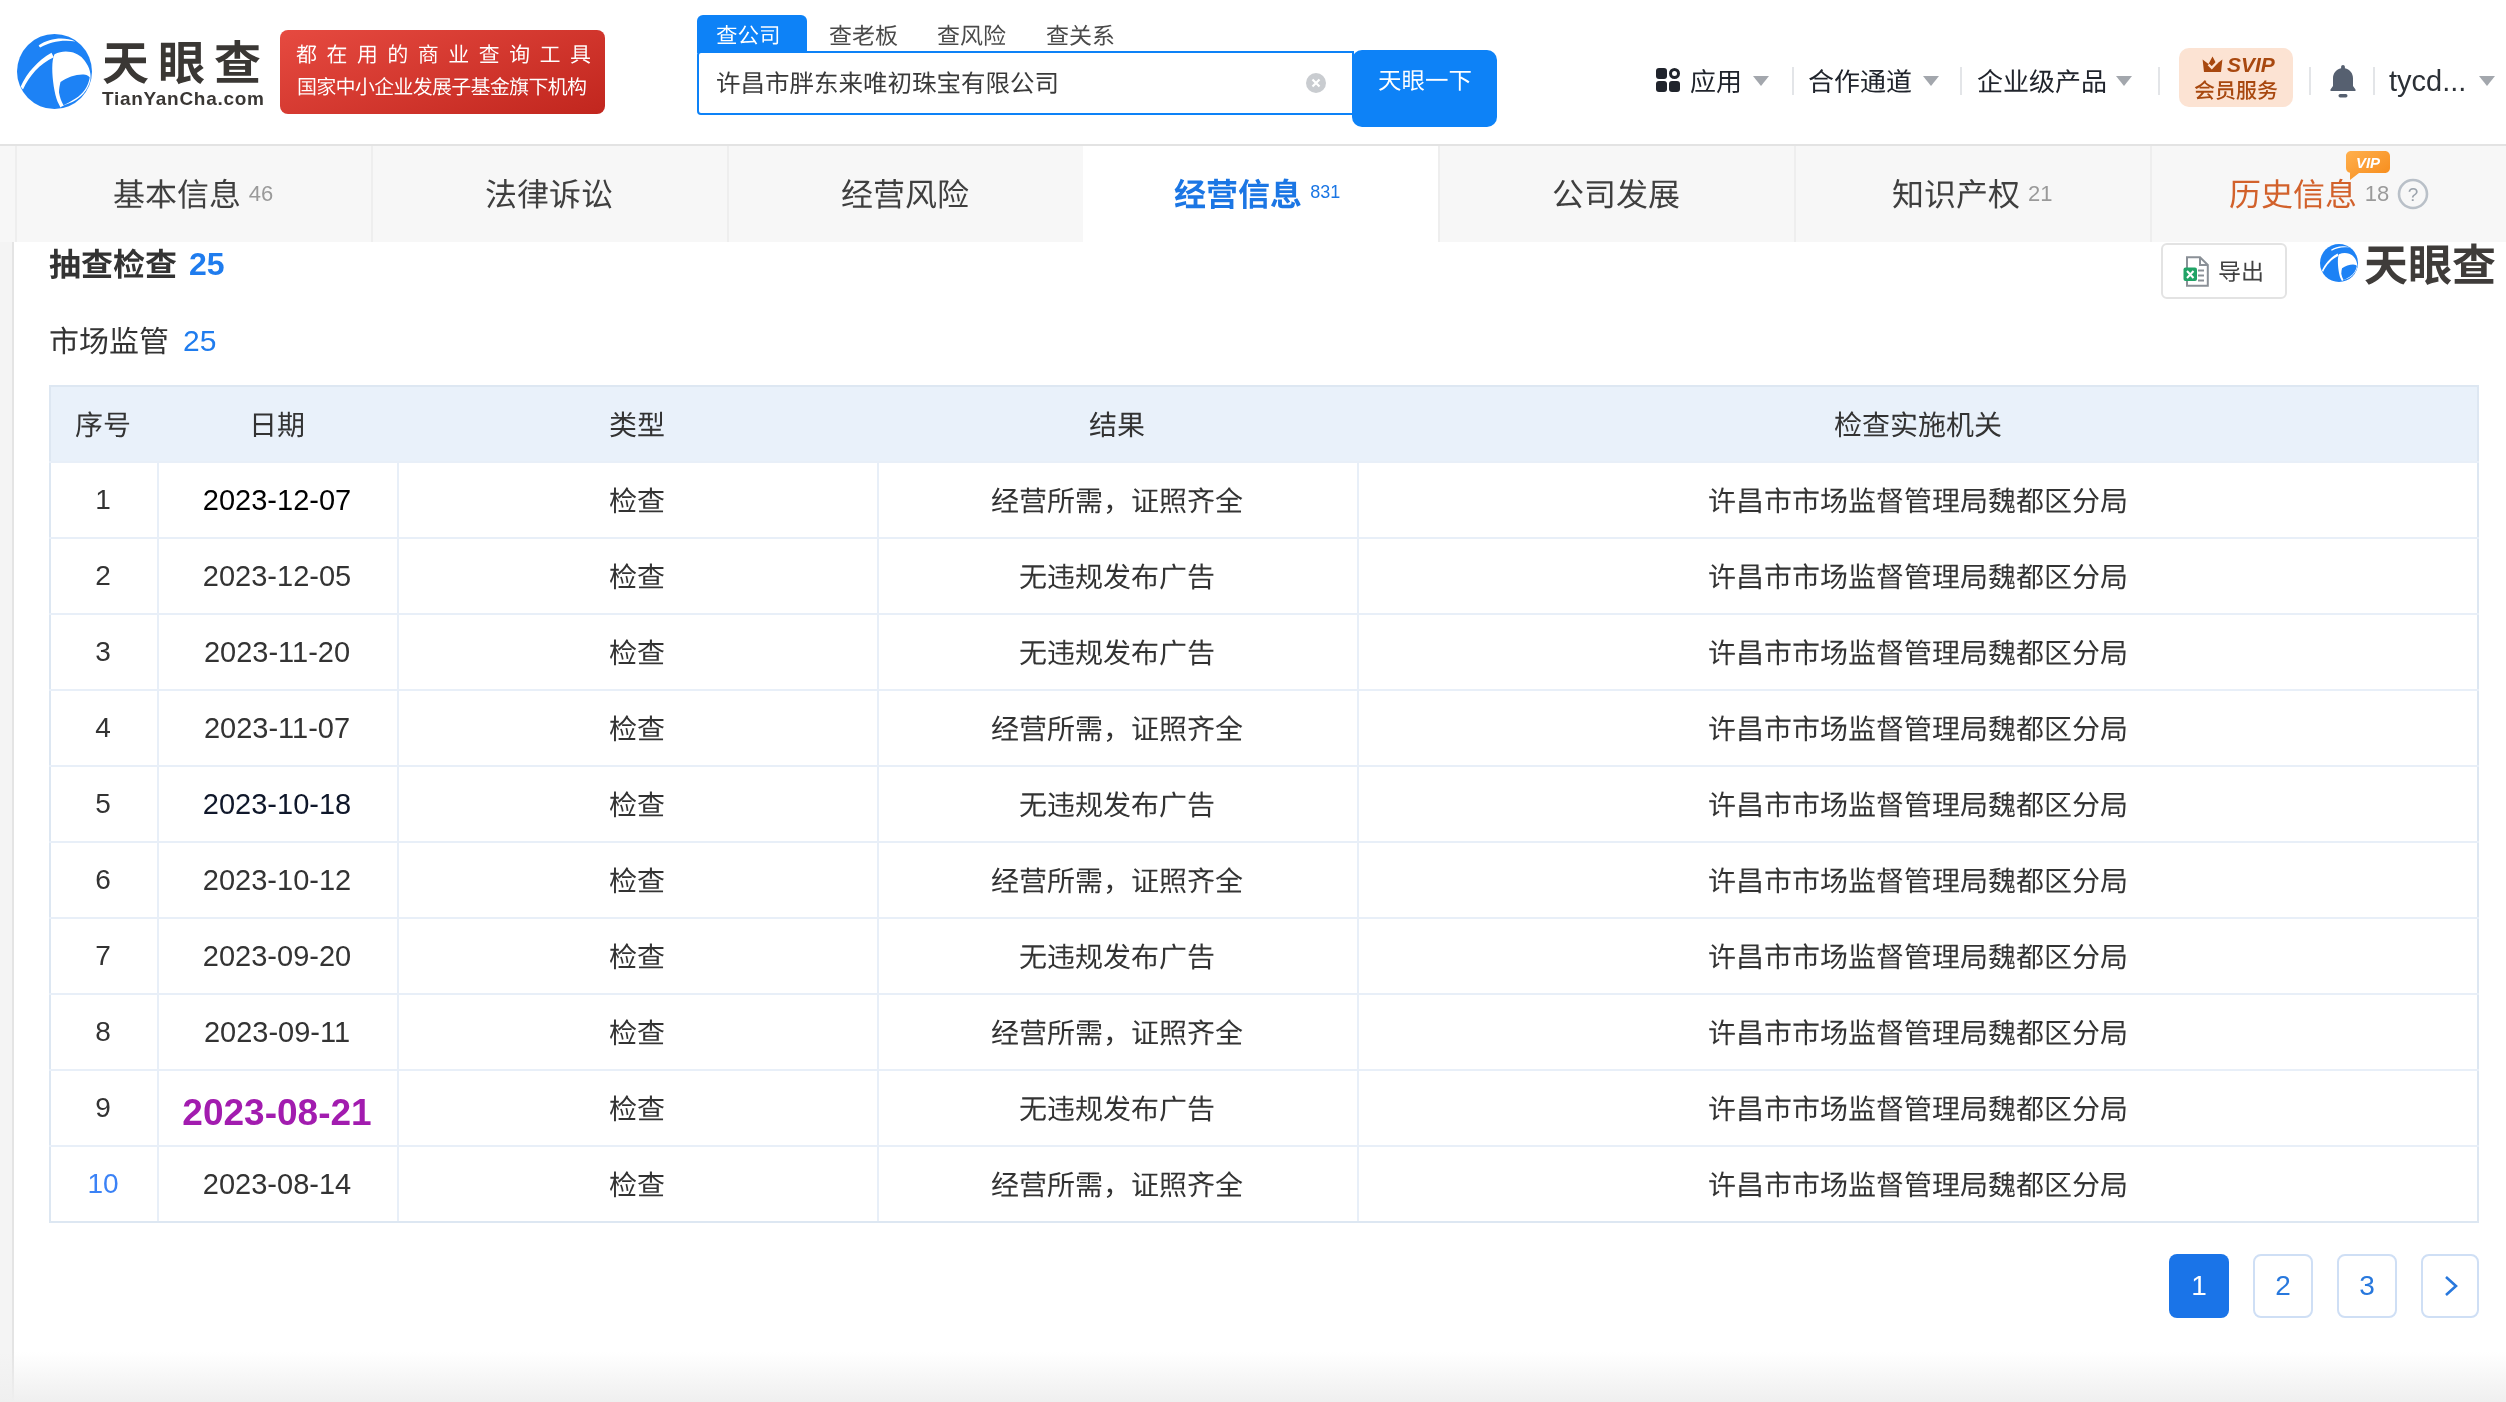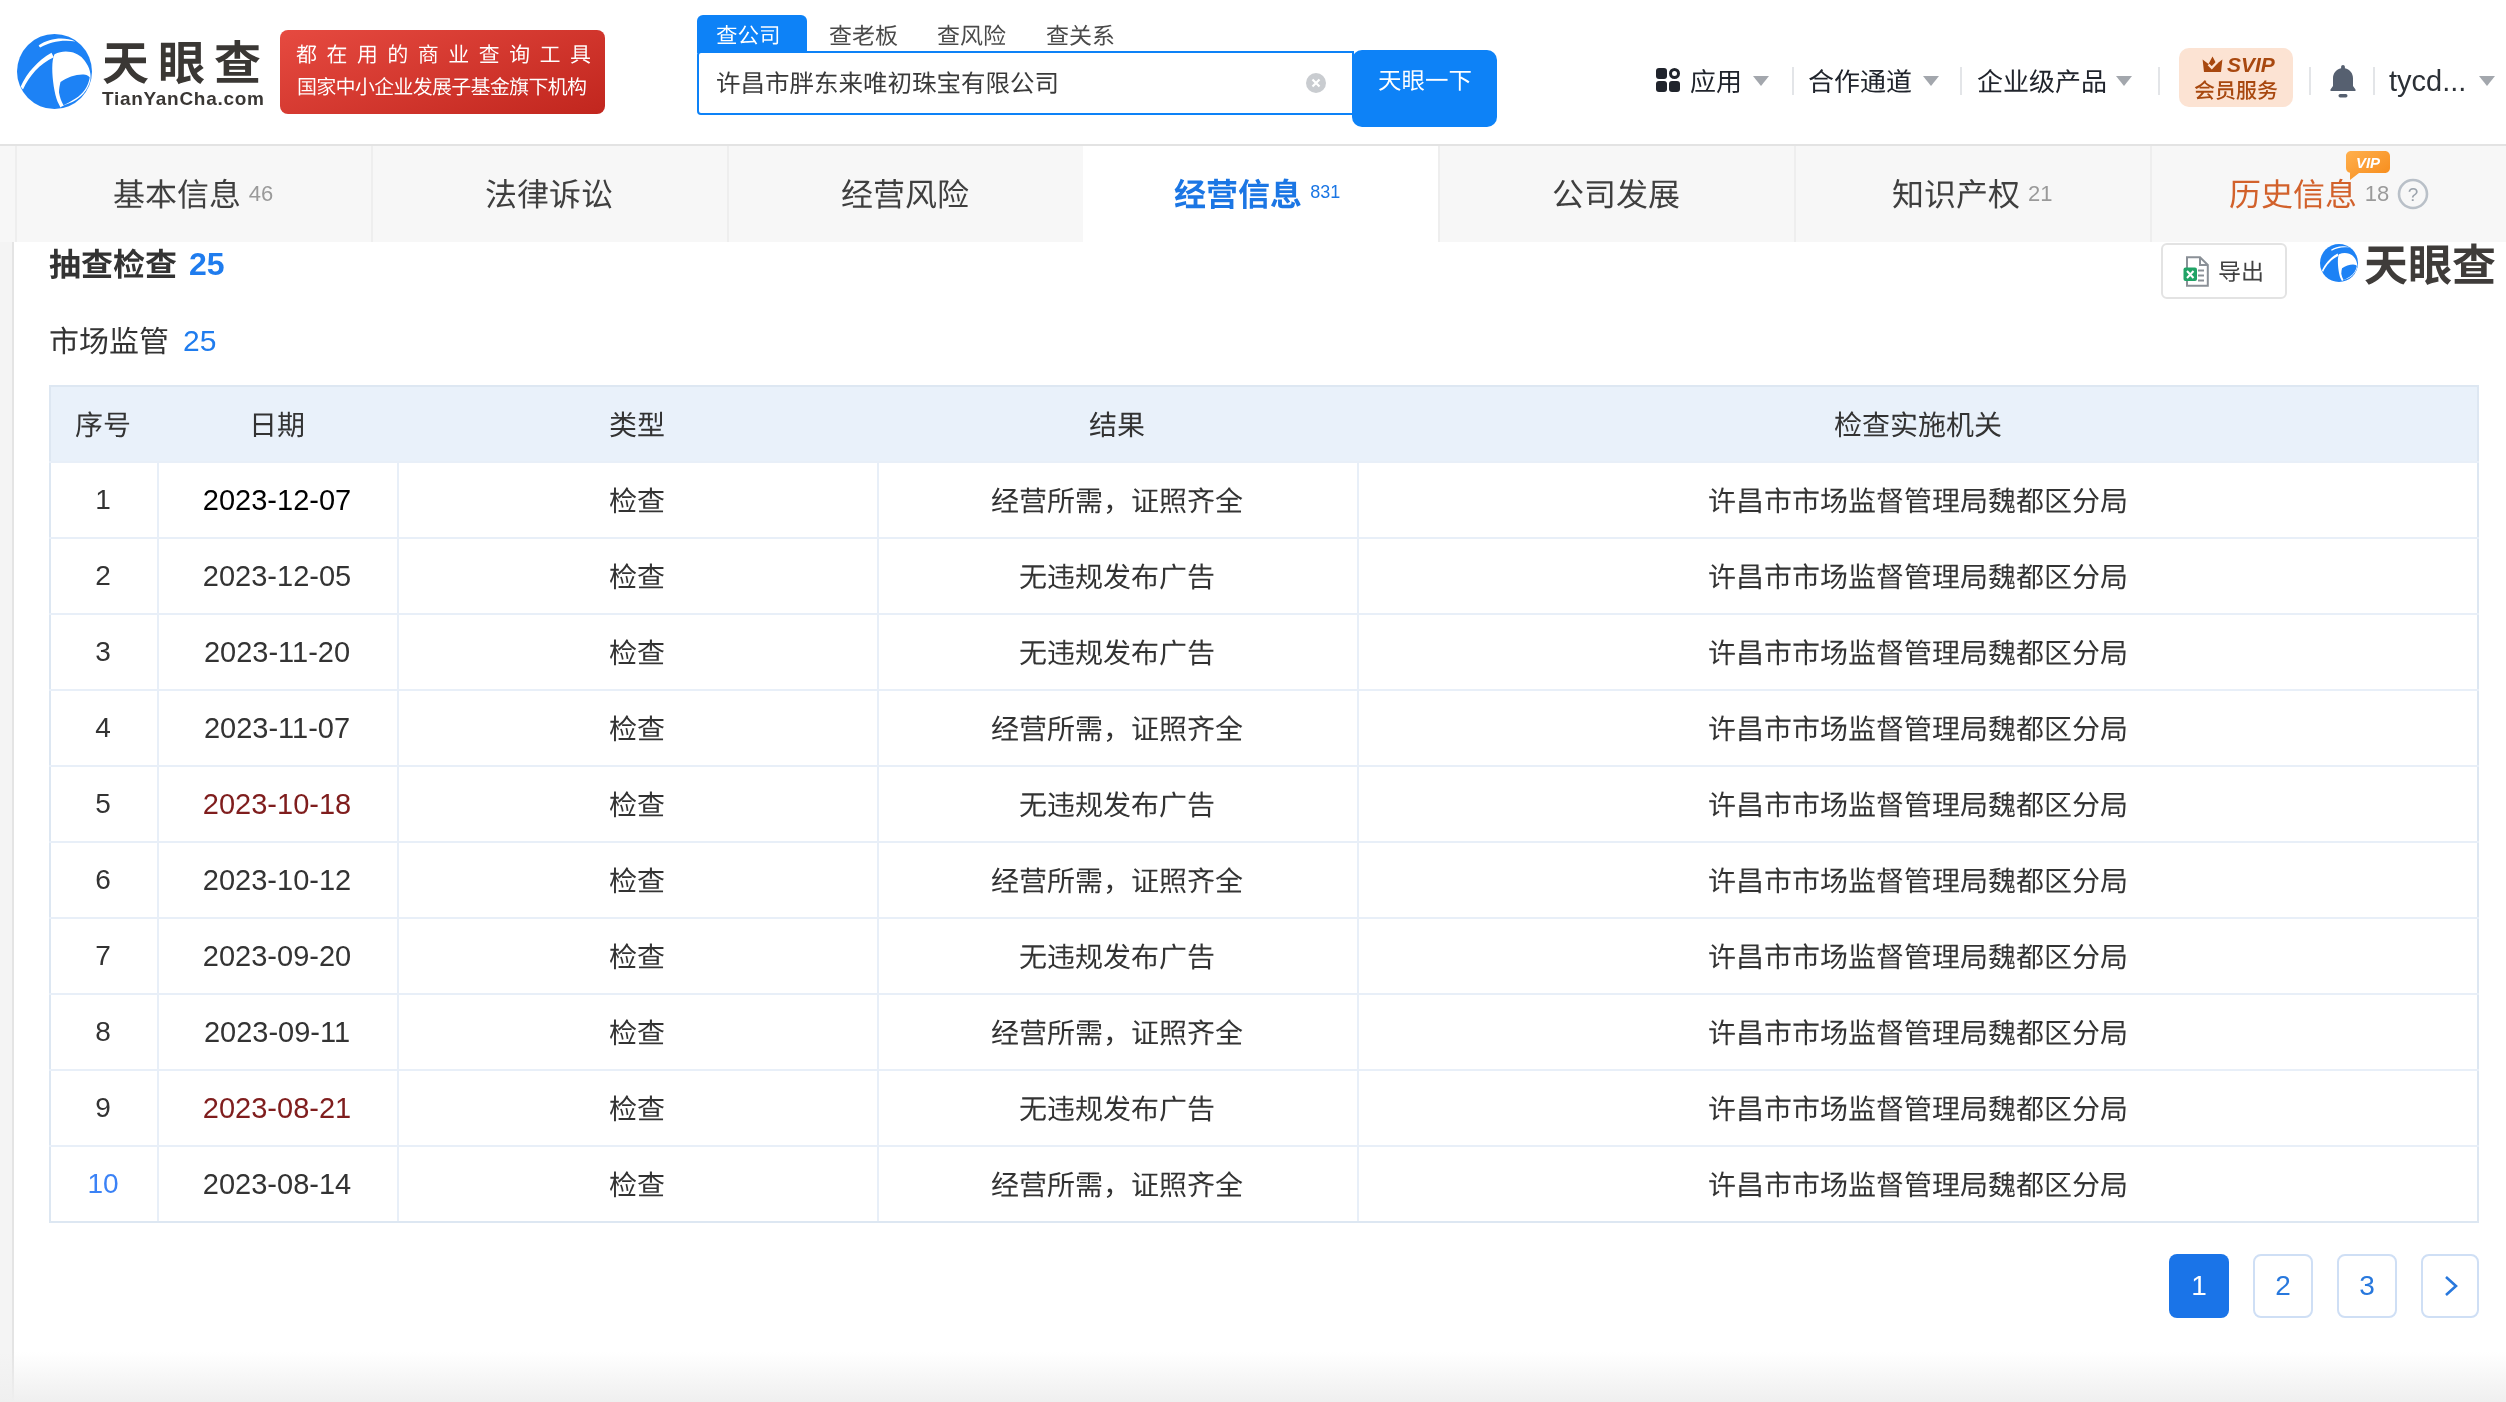--- a/index.html
+++ b/index.html
@@ -634,21 +634,21 @@
       <use href="#gR7406" x="8000.0"></use>
       <use href="#gR5C40" x="9000.0"></use>
       <use href="#gR9B4F" x="10000.0"></use>
       <use href="#gR90FD" x="11000.0"></use>
       <use href="#gR533A" x="12000.0"></use>
       <use href="#gR5206" x="13000.0"></use>
       <use href="#gR5C40" x="14000.0"></use>
     </g>
   </svg>
 <div style="position:absolute;left:103.0px;top:790.3px;font-family:'Liberation Sans',sans-serif;font-size:28px;font-weight:400;color:#333;line-height:1;white-space:pre;transform:translateX(-50%);">5</div>
-<div style="position:absolute;left:277.0px;top:789.8px;font-family:'Liberation Sans',sans-serif;font-size:29px;font-weight:400;color:#7f1d1d;line-height:1;white-space:pre;transform:translateX(-50%);">2023-10-18</div>
+<div style="position:absolute;left:277.0px;top:789.8px;font-family:'Liberation Sans',sans-serif;font-size:29px;font-weight:400;color:#0f172a;line-height:1;white-space:pre;transform:translateX(-50%);">2023-10-18</div>
 <svg style="position:absolute;left:609.0px;top:814.6px;overflow:visible" width="1" height="1">
     <g fill="#333" transform="scale(0.028000,-0.028000)">
       <use href="#gR68C0" x="0.0"></use>
       <use href="#gR67E5" x="1000.0"></use>
     </g>
   </svg>
 <svg style="position:absolute;left:1019.0px;top:814.6px;overflow:visible" width="1" height="1">
     <g fill="#333" transform="scale(0.028000,-0.028000)">
       <use href="#gR65E0" x="0.0"></use>
       <use href="#gR8FDD" x="1000.0"></use>
@@ -790,21 +790,21 @@
       <use href="#gR7406" x="8000.0"></use>
       <use href="#gR5C40" x="9000.0"></use>
       <use href="#gR9B4F" x="10000.0"></use>
       <use href="#gR90FD" x="11000.0"></use>
       <use href="#gR533A" x="12000.0"></use>
       <use href="#gR5206" x="13000.0"></use>
       <use href="#gR5C40" x="14000.0"></use>
     </g>
   </svg>
 <div style="position:absolute;left:103.0px;top:1094.3px;font-family:'Liberation Sans',sans-serif;font-size:28px;font-weight:400;color:#333;line-height:1;white-space:pre;transform:translateX(-50%);">9</div>
-<div style="position:absolute;left:277.0px;top:1093.8px;font-family:'Liberation Sans',sans-serif;font-size:29px;font-weight:400;color:#7f1d1d;line-height:1;white-space:pre;transform:translateX(-50%);">2023-08-21</div>
+<div style="position:absolute;left:277.0px;top:1093.8px;font-family:'Liberation Sans',sans-serif;font-size:37px;font-weight:700;color:#a21caf;line-height:1;white-space:pre;transform:translateX(-50%);">2023-08-21</div>
 <svg style="position:absolute;left:609.0px;top:1118.6px;overflow:visible" width="1" height="1">
     <g fill="#333" transform="scale(0.028000,-0.028000)">
       <use href="#gR68C0" x="0.0"></use>
       <use href="#gR67E5" x="1000.0"></use>
     </g>
   </svg>
 <svg style="position:absolute;left:1019.0px;top:1118.6px;overflow:visible" width="1" height="1">
     <g fill="#333" transform="scale(0.028000,-0.028000)">
       <use href="#gR65E0" x="0.0"></use>
       <use href="#gR8FDD" x="1000.0"></use>

